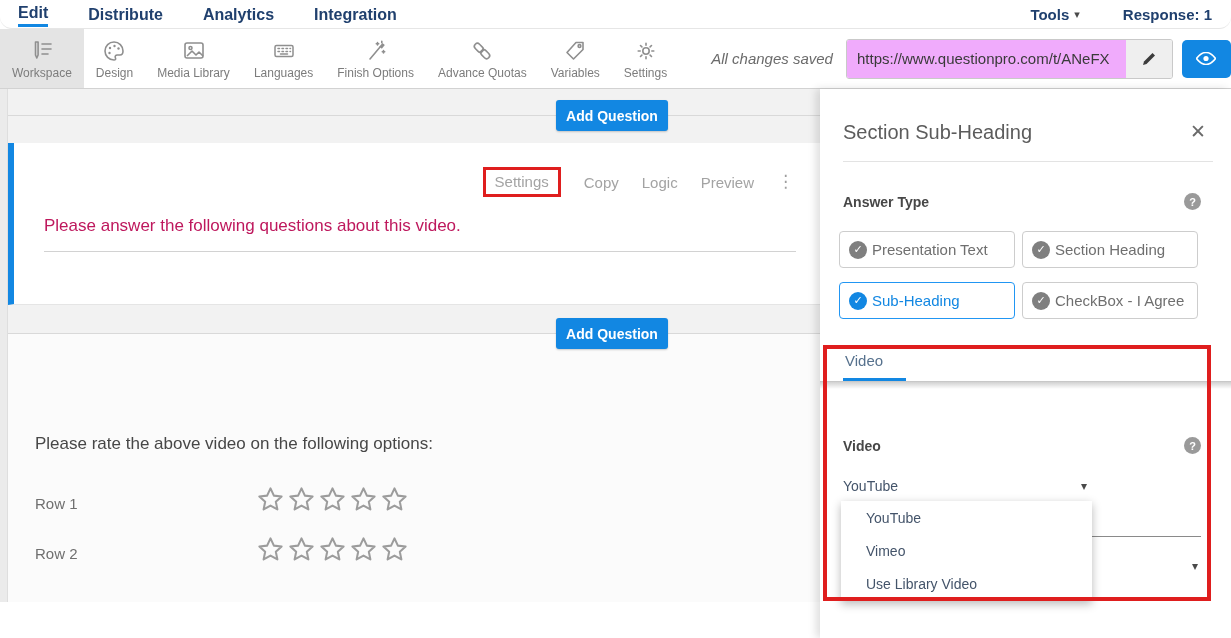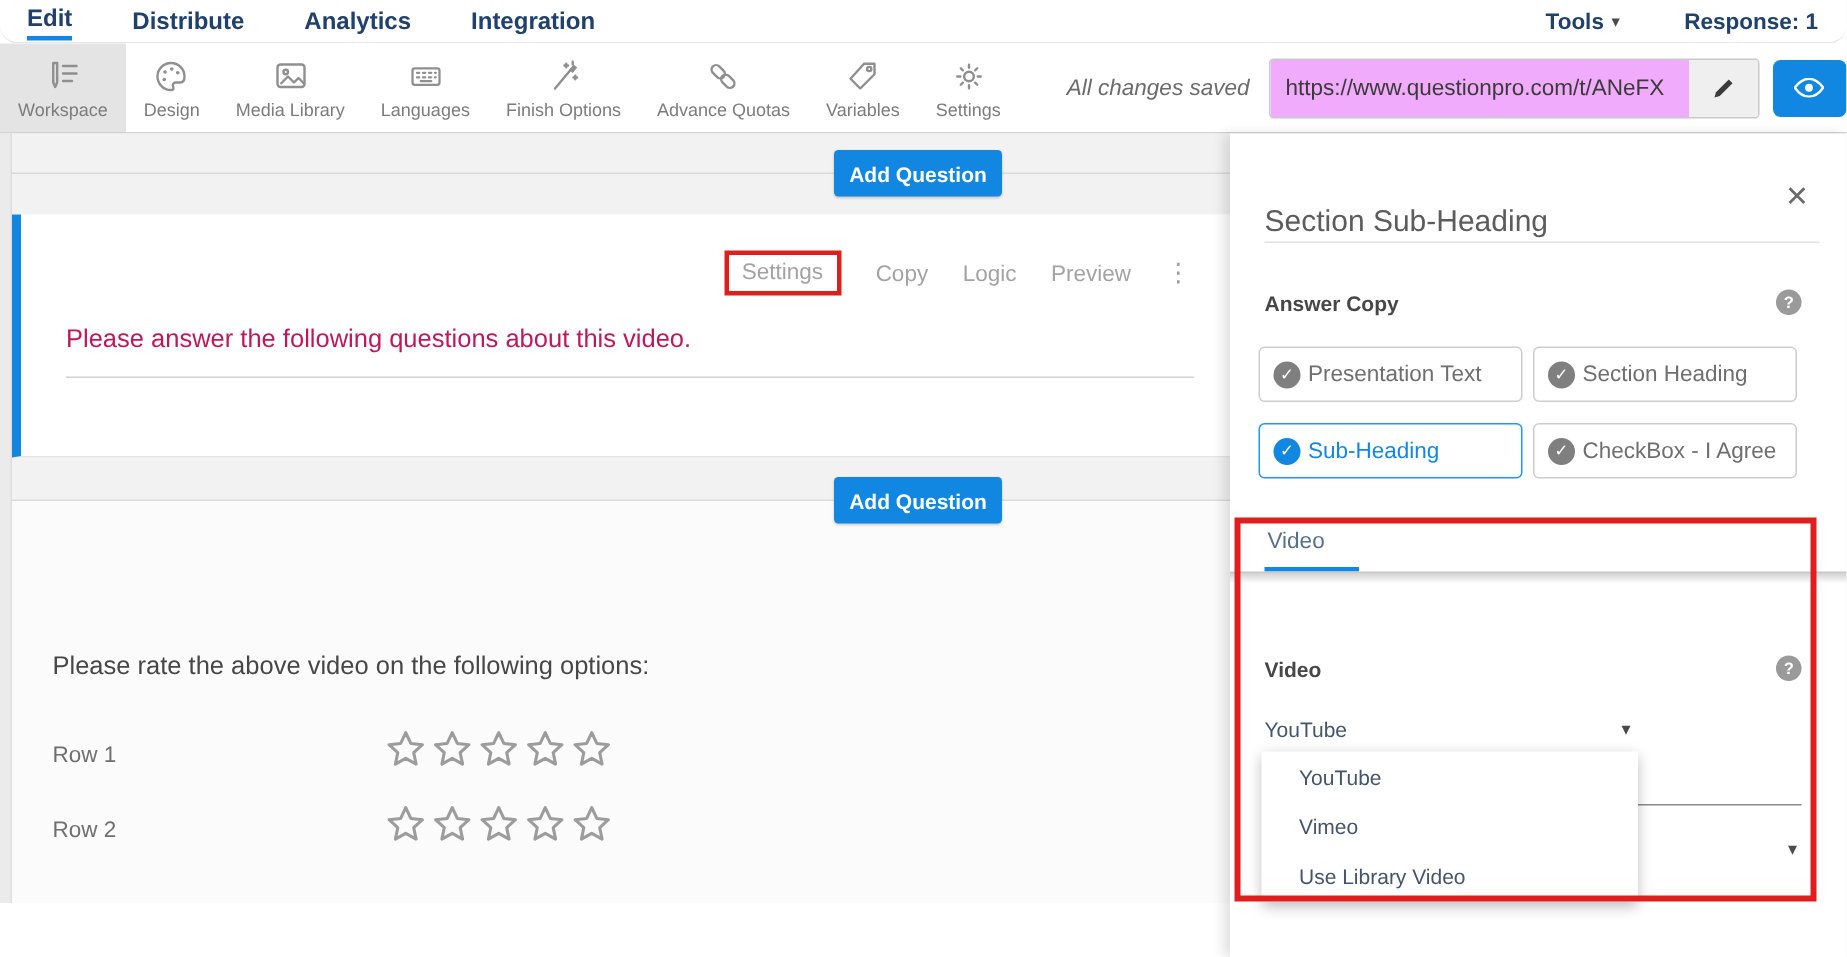--- a/index.html
+++ b/index.html
@@ -61,21 +61,21 @@
 
   .add-btn { position:absolute; left:548px; width:112px; height:31px; background:#1287e2;
     color:#fff; font-size:14px; font-weight:700; border:none; border-radius:3px;
     display:flex; align-items:center; justify-content:center; cursor:pointer; z-index:6;
     font-family:"Liberation Sans",sans-serif; box-shadow:0 1px 2px rgba(0,0,0,.2); }
   .add-btn1 { top:11px; } .add-btn2 { top:229px; }
 
   
   .panel { position:absolute; left:820px; top:89px; width:411px; height:549px; background:#fff;
     box-shadow:-4px 0 8px rgba(0,0,0,.13); }
-  .panel-title { position:absolute; left:23px; top:32px; font-size:20px; color:#5c5c5c;margin-top:16px; }
+  .panel-title { position:absolute; left:23px; top:32px; font-size:20px; color:#5c5c5c; }
   .close-x { position:absolute; right:25px; top:33px; font-size:19px; font-weight:700;
     color:#6a6a6a; cursor:pointer; line-height:20px; }
   .panel-divider { position:absolute; left:23px; right:18px; top:72px; height:1px; background:#e3e3e3; }
   .section-label { position:absolute; left:23px; font-size:14px; font-weight:700; color:#474747; }
   .help { position:absolute; left:364px; width:17px; height:17px; border-radius:50%;
     background:#9a9a9a; color:#fff; font-size:11px; font-weight:700; display:flex;
     align-items:center; justify-content:center; cursor:pointer; }
   .at-grid { position:absolute; left:19px; top:142px; display:grid;
     grid-template-columns:176px 176px; gap:14px 7px; }
   .at-btn { height:37px; background:#fff; border:1px solid #cdcdcd; border-radius:4px;
@@ -271,21 +271,21 @@
           </svg>
       </div>
     </div>
   </div>
 
   <div class="panel">
     <div class="panel-title">Section Sub-Heading</div>
     <span class="close-x">✕</span>
     <div class="panel-divider"></div>
 
-    <div class="section-label" style="top:105px">Answer Copy</div>
+    <div class="section-label" style="top:105px">Answer Type</div>
     <div class="help" style="top:104px">?</div>
 
     <div class="at-grid">
       <div class="at-btn">
         <span class="chk">✓</span>
         <span class="at-label">Presentation Text</span>
       </div>
       <div class="at-btn">
         <span class="chk">✓</span>
         <span class="at-label">Section Heading</span>

